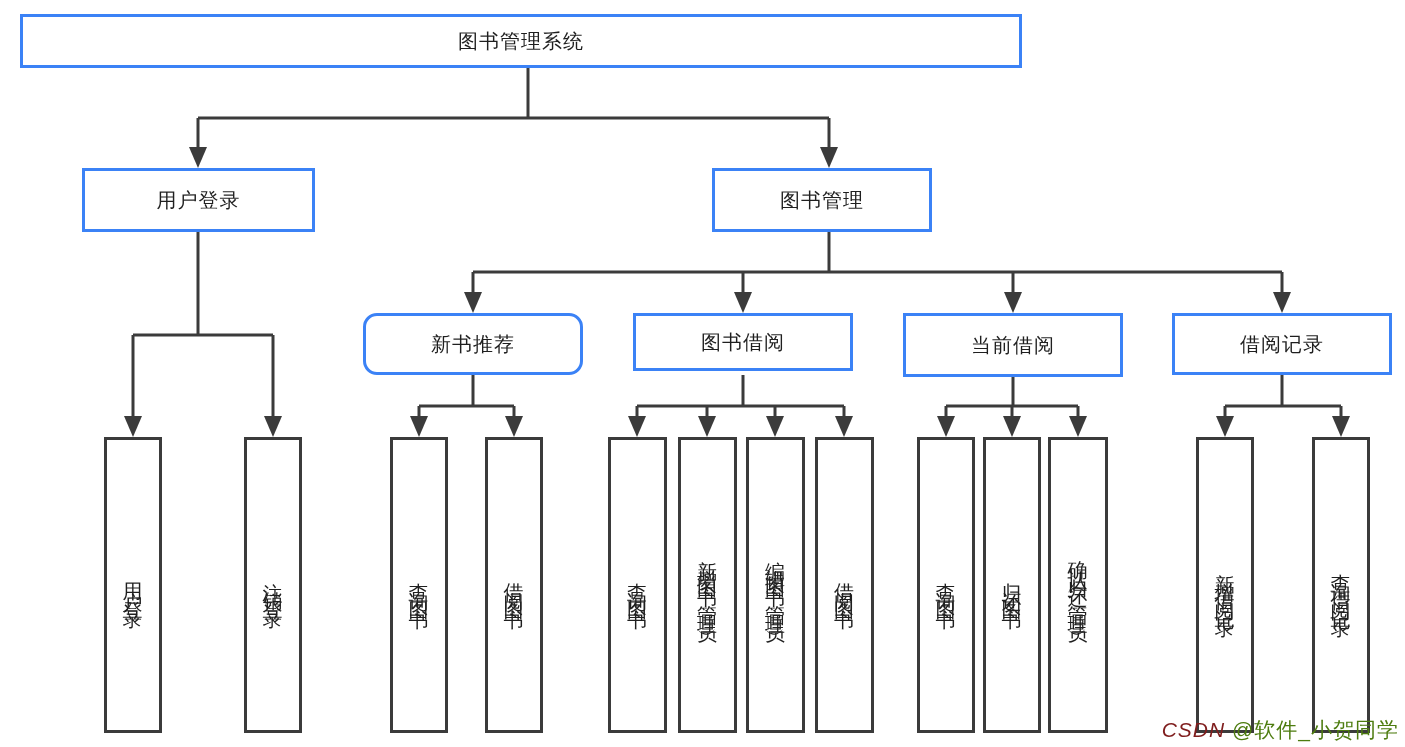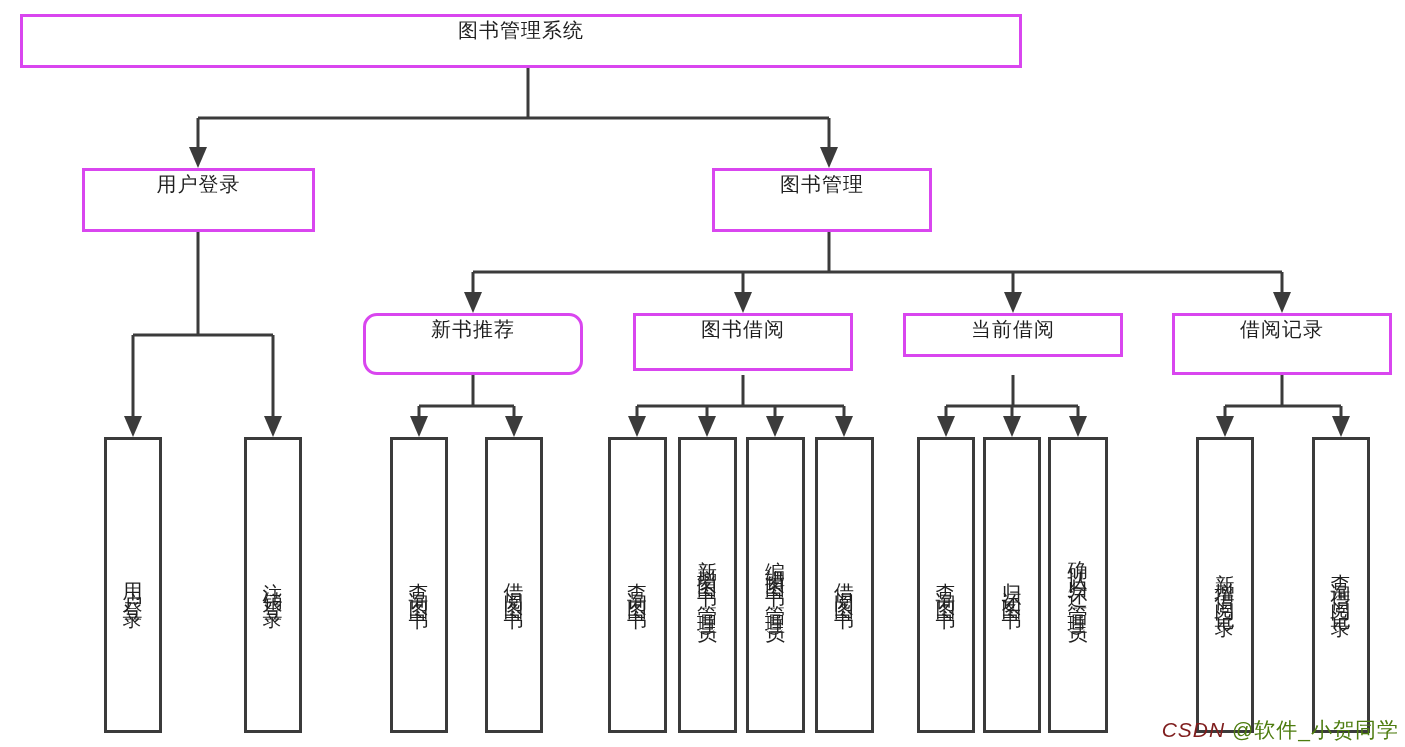--- a/index.html
+++ b/index.html
@@ -19,22 +19,23 @@
     position: absolute;
     left: 0; top: 0;
     width: 1405px;
     height: 747px;
     z-index: 0;
   }
   .hbox {
     position: absolute;
     box-sizing: border-box;
     background: #ffffff;
-    border: 3px solid #d946ef;
+    border: 3px solid #3b82f6;
     display: flex;
+    align-items: center;
     justify-content: center;
     z-index: 1;
   }
   .hbox .lbl {
     font-size: 20px;
     color: #1f1f1f;
     letter-spacing: 1px;
     white-space: nowrap;
   }
   .vbox {
@@ -134,21 +135,21 @@
   <div class="hbox" style="left:712px; top:168px; width:220px; height:64px;">
     <span class="lbl">图书管理</span>
   </div>
 
   <div class="hbox" style="left:363px; top:313px; width:220px; height:62px;border-radius:14px;">
     <span class="lbl">新书推荐</span>
   </div>
   <div class="hbox" style="left:633px; top:313px; width:220px; height:58px;">
     <span class="lbl">图书借阅</span>
   </div>
-  <div class="hbox" style="left:903px; top:313px; width:220px; height:44px;">
+  <div class="hbox" style="left:903px; top:313px; width:220px; height:64px;">
     <span class="lbl">当前借阅</span>
   </div>
   <div class="hbox" style="left:1172px; top:313px; width:220px; height:62px;">
     <span class="lbl">借阅记录</span>
   </div>
 
   <div class="vbox" style="left:104px; width:58px;">
     <span class="lbl">用户登录</span>
   </div>
   <div class="vbox" style="left:244px; width:58px;">

